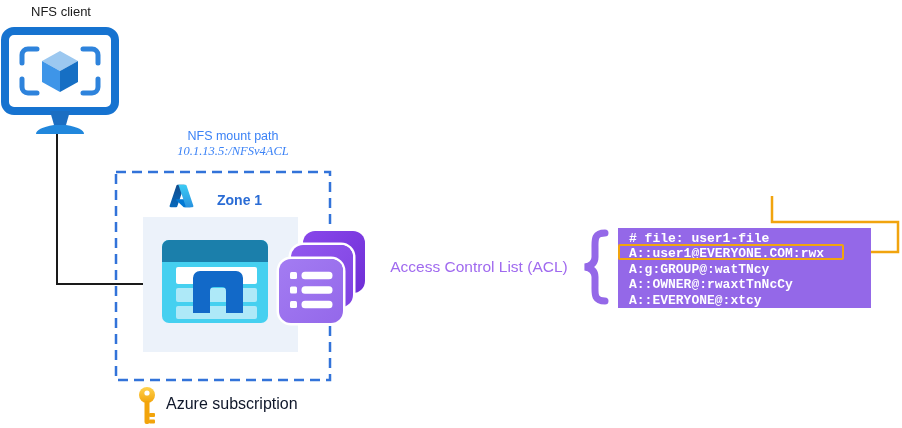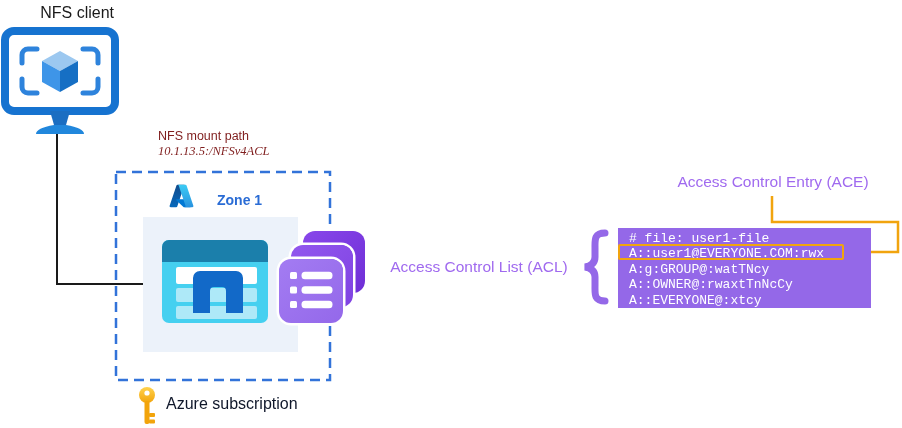--- a/index.html
+++ b/index.html
@@ -4,25 +4,25 @@
 <style>
   html,body{margin:0;padding:0;background:#fff;}
   .canvas{
     position:relative;width:902px;height:428px;background:#ffffff;
     font-family:"Liberation Sans",sans-serif;overflow:hidden;
   }
   .abs{position:absolute;}
   .overlay{position:absolute;left:0;top:0;pointer-events:none;}
 
   .nfs-client-label{
-    left:8px;top:4px;width:106px;text-align:right;
-    font-size:16px;color:#1a1a1a;
+    left:8px;top:4px;width:106px;text-align:center;
+    font-size:13px;color:#1a1a1a;
   }
-  .mount-path{left:158px;top:129px;width:150px;text-align:left;
-    font-size:12.5px;color:#7f1d1d;line-height:15px;}
+  .mount-path{left:158px;top:129px;width:150px;text-align:center;
+    font-size:12.5px;color:#3b82f6;line-height:15px;}
   .mount-path .val{font-style:italic;font-family:Liberation Serif, serif;}
 
   .zone-label{left:207px;top:192px;font-size:14px;font-weight:bold;color:#2a6cd5;margin-left:10px;}
 
   .inner-panel{left:143px;top:217px;width:155px;height:135px;background:#ecf2fa;}
 
   .stack-sq{width:62px;height:62px;border-radius:12px;box-shadow:0 0 0 2.5px #ffffff;}
   .sq-back{left:303px;top:231px;background:linear-gradient(135deg,#8847ea,#6f2ed6);}
   .sq-mid{left:291px;top:245px;background:linear-gradient(135deg,#9257ee,#7f42e2);}
   .sq-front{left:279px;top:259px;width:64px;height:64px;background:linear-gradient(135deg,#a37cf2,#9468ea);}
@@ -32,21 +32,21 @@
   .purple-label{font-size:15.5px;color:#a06aef;}
   .acl-label{left:380px;top:258px;width:198px;text-align:center;}
   .ace-label{left:660px;top:173px;width:226px;text-align:center;}
 
   .acl-box{
     left:618px;top:228px;width:253px;height:80px;background:#9468e8;
     padding:3px 0 0 11px;box-sizing:border-box;
   }
   .acl-line{
     font-family:"Liberation Mono","DejaVu Sans Mono",monospace;
-    font-size:13px;font-weight:normal;color:#ffffff;line-height:15.4px;
+    font-size:13px;font-weight:bold;color:#ffffff;line-height:15.4px;
     white-space:pre;letter-spacing:0px;
   }
   .ace-highlight{
     left:618px;top:244px;width:222px;height:12px;
     border:2.5px solid #f1a40e;border-radius:2px;background:transparent;
   }
 </style>
 </head>
 <body>
 
@@ -134,21 +134,20 @@
     </defs>
     <circle cx="10" cy="9" r="8" fill="url(#gold)"></circle>
     <circle cx="10" cy="7" r="2.6" fill="#ffffff"></circle>
     <rect x="7.5" y="15" width="5" height="23" rx="2" fill="#f2a40b"></rect>
     <rect x="12" y="27" width="6" height="4" rx="1" fill="#f2a40b"></rect>
     <rect x="12" y="33.5" width="6" height="4" rx="1" fill="#f2a40b"></rect>
   </svg>
   <div class="abs subscription-label">Azure subscription</div>
 
   <div class="abs purple-label acl-label">Access Control List (ACL)</div>
-  <div class="abs purple-label ace-label">Access Control Entry (ACE)</div>
 
   <svg class="abs" style="left:578px;top:229px" width="32" height="76" viewBox="0 0 32 76">
     <path d="M27,4 C16,4 17,11 17,19 L17,28 C17,34 13,37 7,38 C13,39 17,42 17,48 L17,57 C17,65 16,72 27,72" fill="none" stroke="#9468e8" stroke-width="7" stroke-linecap="round"></path>
   </svg>
 
   <div class="abs acl-box">
     <div class="acl-line"># file: user1-file</div>
     <div class="acl-line">A::user1@EVERYONE.COM:rwx</div>
     <div class="acl-line">A:g:GROUP@:watTNcy</div>
     <div class="acl-line">A::OWNER@:rwaxtTnNcCy</div>

